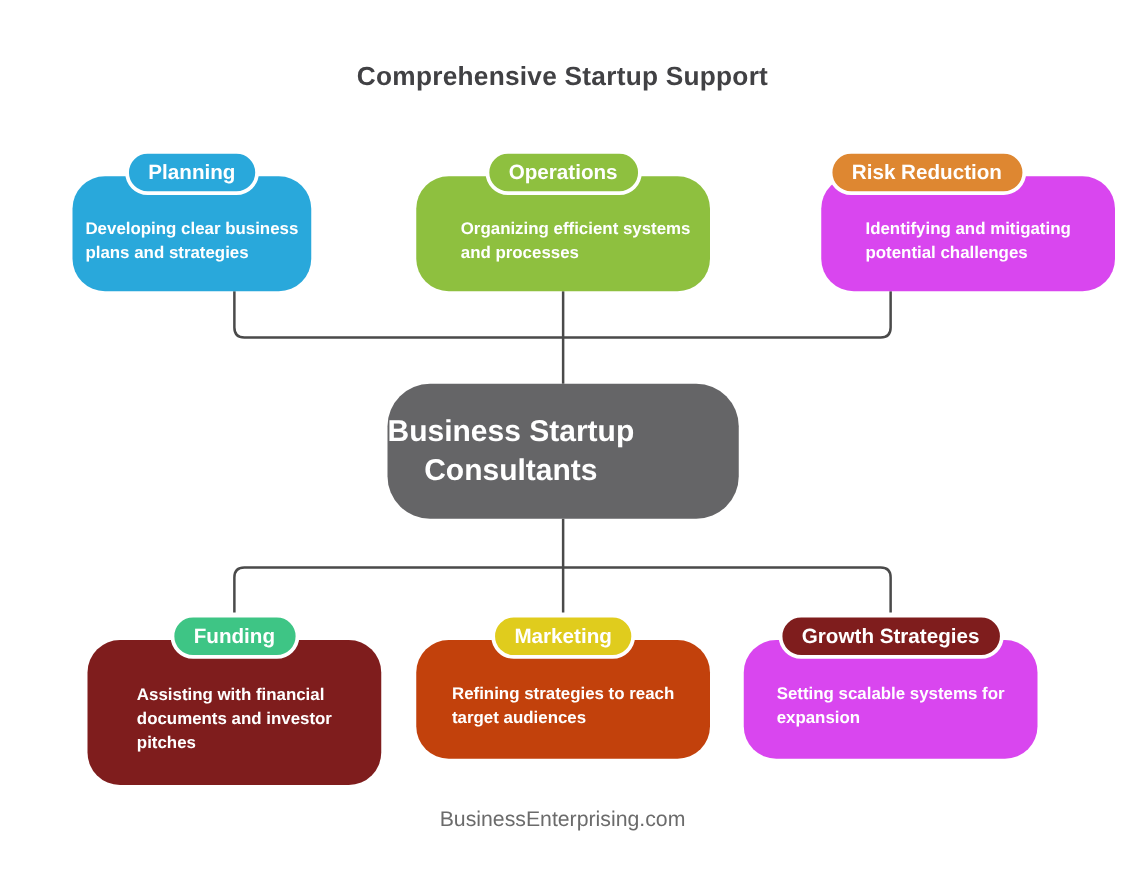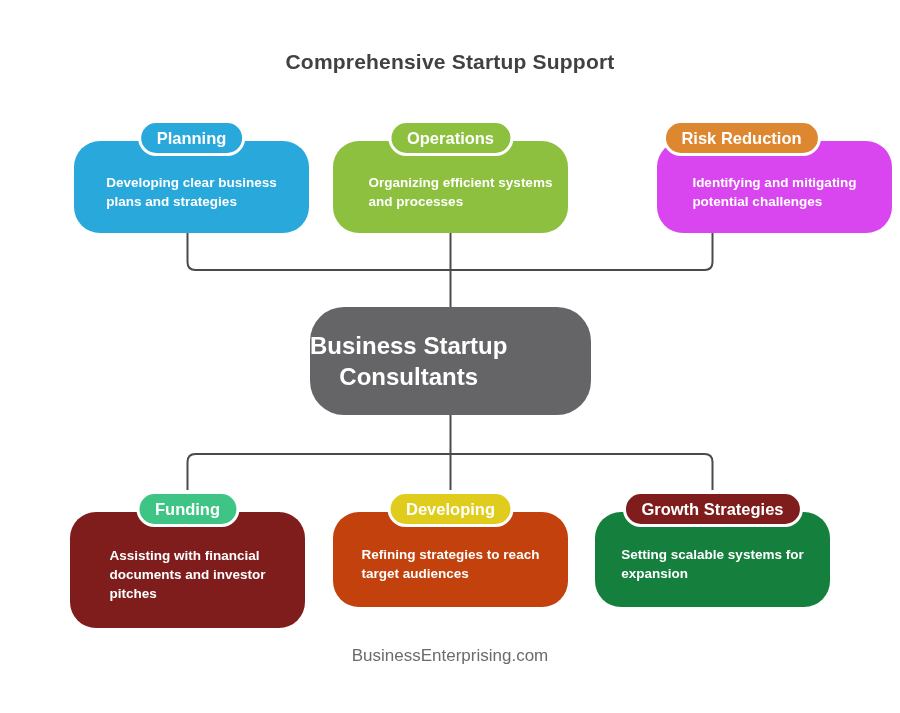--- a/index.html
+++ b/index.html
@@ -69,21 +69,21 @@
     align-items: center;
     justify-content: center;
     white-space: nowrap;
   }
   .pill-label {
     color: #ffffff;
     font-size: 16.5px;
     font-weight: bold;
   }
   
-  .pos-tl { left: 74px;  top: 141px; width: 235px; height: 92px; }
+  .pos-tl { left: 58px;  top: 141px; width: 191px; height: 92px; }
   .pos-tc { left: 333px; top: 141px; width: 235px; height: 92px; }
   .pos-tr { left: 624px; top: 141px; width: 235px; height: 92px; }
   .pos-bl { left: 70px;  top: 512px; width: 235px; height: 116px; }
   .pos-bc { left: 333px; top: 512px; width: 235px; height: 95px; }
   .pos-br { left: 595px; top: 512px; width: 235px; height: 95px; }
   .center-node {
     position: absolute;
     left: 310px;
     top: 307px;
     width: 281px;
@@ -166,33 +166,33 @@
     </div>
     <div class="node-body" style="background-color: #7f1d1d;">
       <p class="node-desc">Assisting with financial
 documents and investor
 pitches</p>
     </div>
   </div>
 
   <div class="node pos-bc">
     <div class="pill" style="background-color: rgb(224, 204, 29);">
-      <span class="pill-label">Developing</span>
+      <span class="pill-label">Marketing</span>
     </div>
     <div class="node-body" style="background-color: #c2410c;">
       <p class="node-desc">Refining strategies to reach
 target audiences</p>
     </div>
   </div>
 
   <div class="node pos-br">
     <div class="pill" style="background-color: #7f1d1d;">
       <span class="pill-label">Growth Strategies</span>
     </div>
-    <div class="node-body" style="background-color: #15803d;">
+    <div class="node-body" style="background-color: #d946ef;">
       <p class="node-desc">Setting scalable systems for
 expansion</p>
     </div>
   </div>
 
   <div class="footer">BusinessEnterprising.com</div>
 
 </div>
 
 </body></html>

